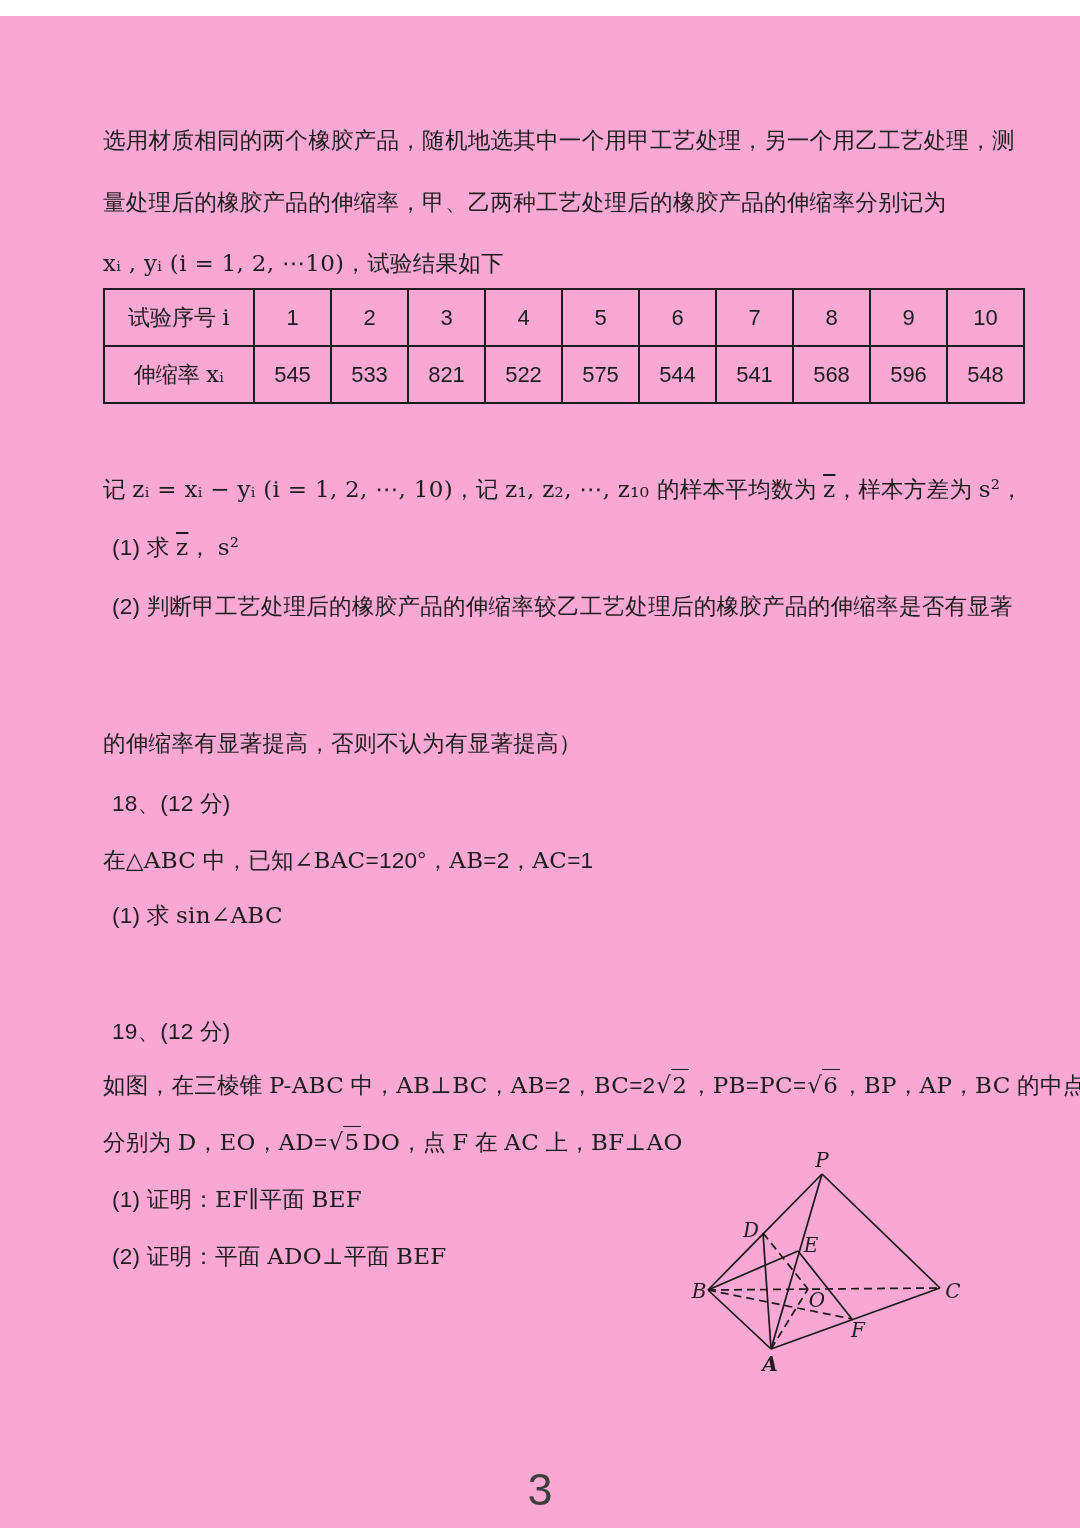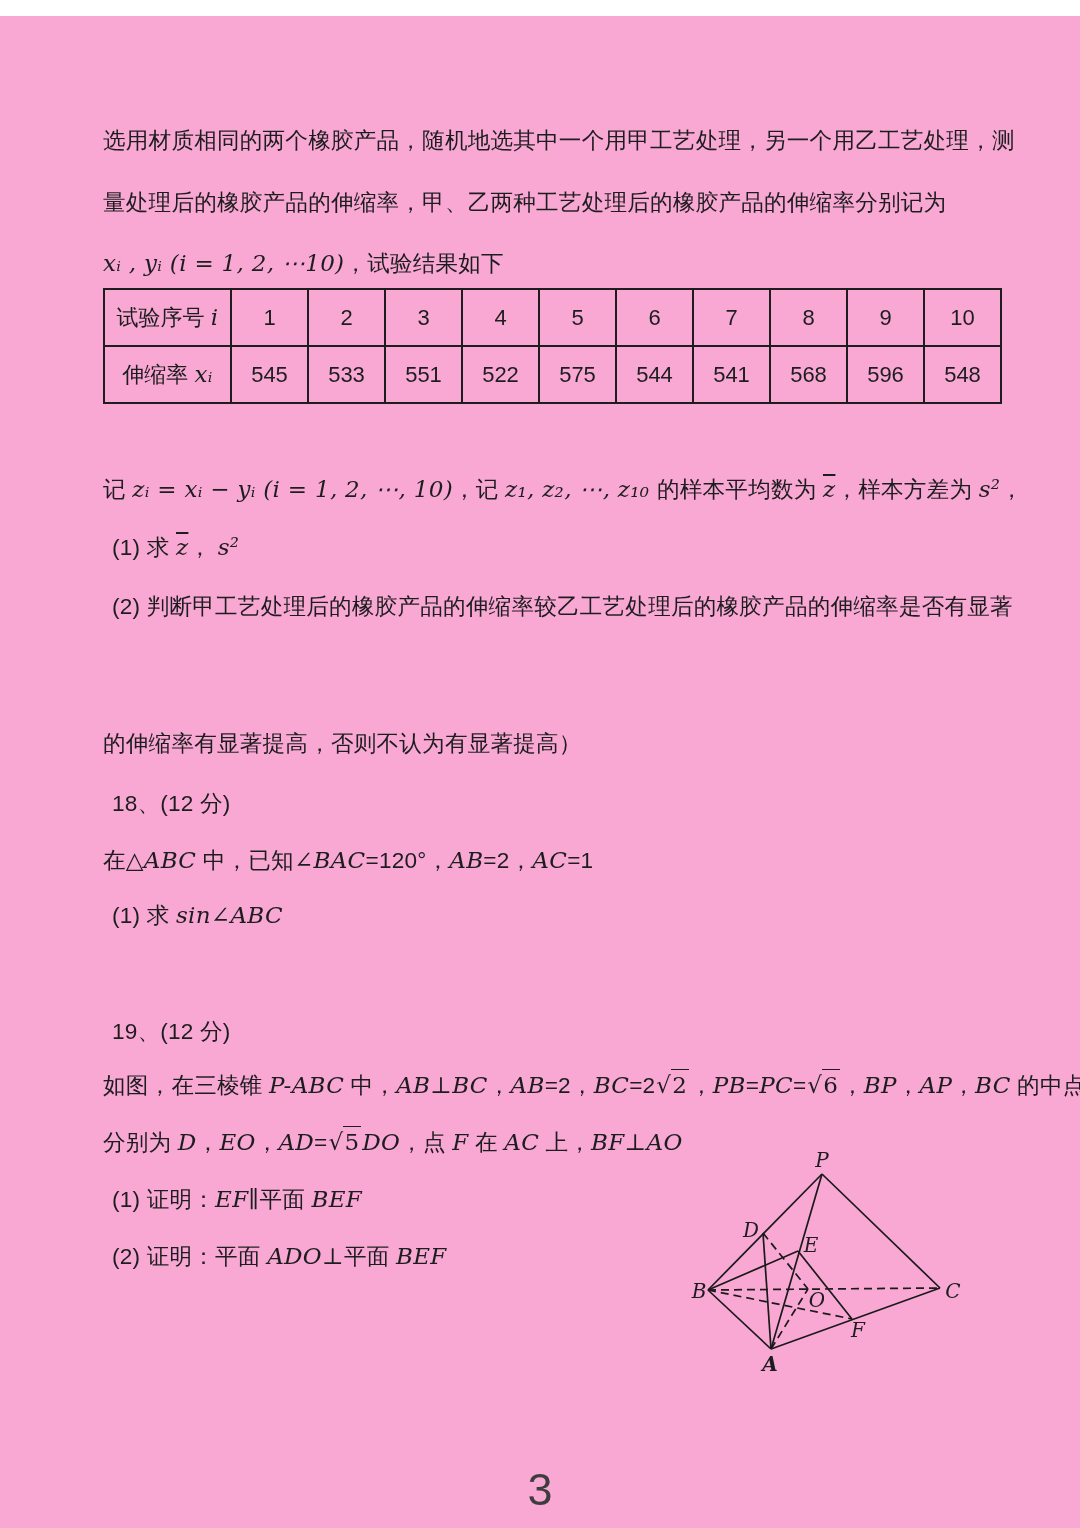--- a/index.html
+++ b/index.html
@@ -19,21 +19,20 @@
     left: 103px;
     font-size: 22.6px;
     line-height: 30px;
     white-space: nowrap;
     letter-spacing: 0.2px;
   }
   .ind { left: 112px; text-align: center; }
   
   .m {
     font-family: "DejaVu Serif", "Liberation Serif", serif;
-    font-style: italic;
     font-size: 23px;
     letter-spacing: 0.3px;
   }
   .ov { text-decoration: overline; text-decoration-thickness: 1.6px; }
   
   .rad {
     display: inline-block;
     font-family: "DejaVu Serif", "Liberation Serif", serif;
     font-style: normal;
     font-size: 23px;
@@ -97,21 +96,21 @@
     table-layout: fixed;
   }
   .dtable td {
     border: 2px solid #1d1d1f;
     height: 57px;
     text-align: center;
     vertical-align: middle;
     font-size: 22px;
     padding: 0;
   }
-  .dtable td.hcol { width: 127px; }
+  .dtable td.hcol { width: 150px; }
   .dtable td.ncol { width: 77px; }
   
   .fig { position: absolute; left: 655px; top: 1125px; }
   .fl {
     font-family: "DejaVu Serif", "Liberation Serif", serif;
     font-style: italic;
     font-size: 20px;
     fill: #1d1d1f;
   }
   .flb { font-weight: bold; }
@@ -146,21 +145,21 @@
         <td class="ncol">6</td>
         <td class="ncol">7</td>
         <td class="ncol">8</td>
         <td class="ncol">9</td>
         <td class="ncol">10</td>
       </tr>
       <tr>
         <td class="hcol"><span>伸缩率 </span><span class="m">xᵢ</span></td>
         <td class="ncol">545</td>
         <td class="ncol">533</td>
-        <td class="ncol">551</td>
+        <td class="ncol">821</td>
         <td class="ncol">522</td>
         <td class="ncol">575</td>
         <td class="ncol">544</td>
         <td class="ncol">541</td>
         <td class="ncol">568</td>
         <td class="ncol">596</td>
         <td class="ncol">548</td>
       </tr>
     </tbody>
   </table>

